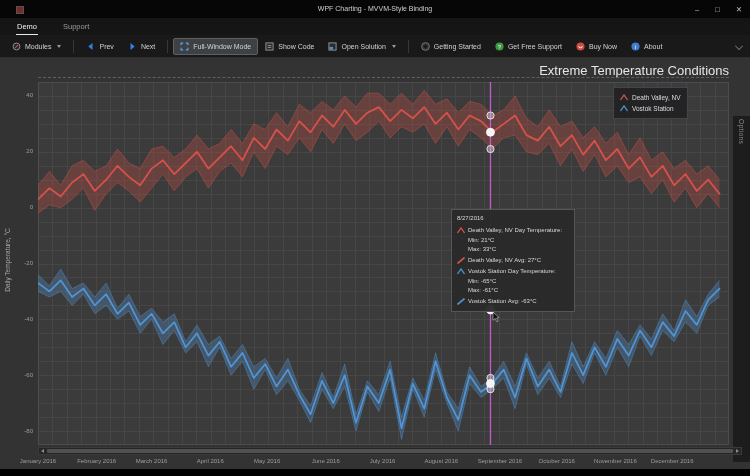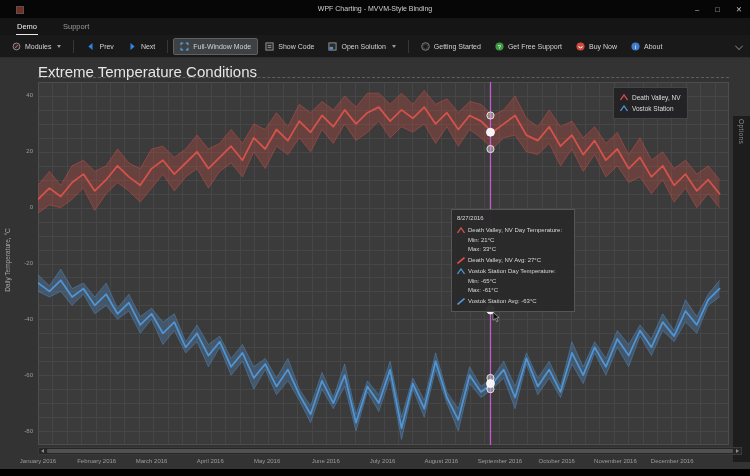--- a/index.html
+++ b/index.html
@@ -24,21 +24,21 @@
   .tb-item{display:flex;align-items:center;gap:4px;color:#d2d2d2;font-size:7px;padding:3px 6px;border:1px solid transparent;border-radius:2px;white-space:nowrap;}
   .tb-item.active{background:#3d4144;border-color:#5d6164;}
   .tb-sep{width:1px;height:13px;background:#373737;margin:0 5px;flex:0 0 auto;}
   .caret{width:0;height:0;border-left:2.5px solid transparent;border-right:2.5px solid transparent;border-top:3px solid #9a9a9a;margin-left:2px;}
   .tb-icon{width:9px;height:9px;display:inline-block;flex:0 0 auto;}
   .tb-icon svg{display:block;width:9px;height:9px;}
   .tb-overflow{margin-left:auto;margin-right:7px;width:7px;height:7px;border-right:1.3px solid #8b8b8b;border-bottom:1.3px solid #8b8b8b;transform:rotate(45deg) scale(.7);}
 
   
   .client{position:absolute;top:58px;left:0;right:0;bottom:7px;background:#333333;}
-  .chart-title{position:absolute;left:38px;width:691px;top:5px;text-align:left;font-size:15px;color:#e6e6e6;}
+  .chart-title{position:absolute;left:38px;width:691px;top:5px;text-align:right;font-size:13px;color:#e6e6e6;}
   .plot-topline{position:absolute;left:38px;width:691px;top:19px;border-top:1px dashed #5f5f5f;height:0;}
   .plot{position:absolute;left:38px;top:24px;width:691px;height:363px;background:#3b3b3b;}
   .plot svg{position:absolute;left:0;top:0;}
   .ylabel{position:absolute;left:-65px;top:196px;width:150px;height:12px;text-align:center;font-size:6.5px;color:#a8a8a8;transform:rotate(-90deg);}
   .ytick{position:absolute;width:28px;left:5px;text-align:right;font-size:6px;color:#9c9c9c;}
   .xlabel{position:absolute;top:400px;transform:translateX(-50%);font-size:6px;color:#9c9c9c;white-space:nowrap;}
 
   
   .hscroll{position:absolute;left:38px;top:389px;width:704px;height:8px;background:#262626;border:1px solid #3a3a3a;display:flex;align-items:center;box-sizing:border-box;z-index:6;}
   .hs-arrow{width:7px;height:6px;position:relative;flex:0 0 auto;}

